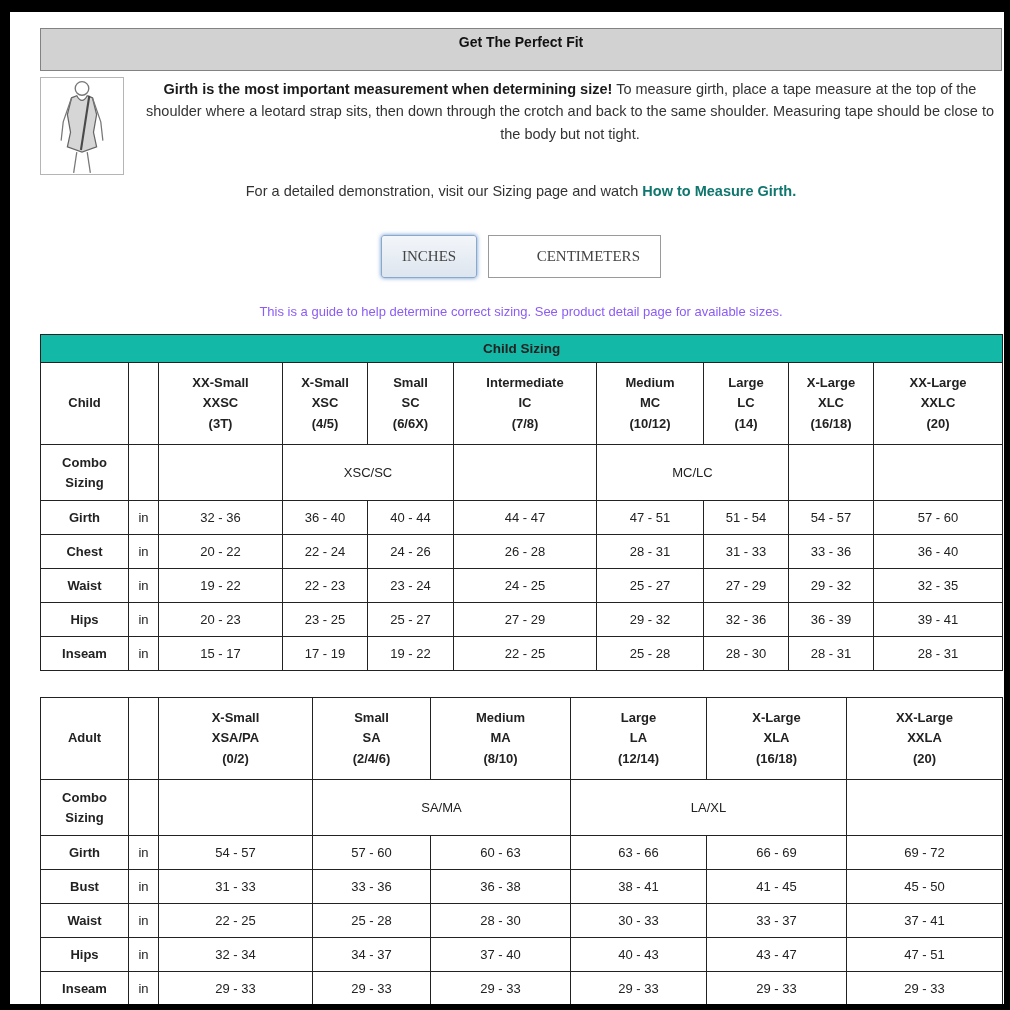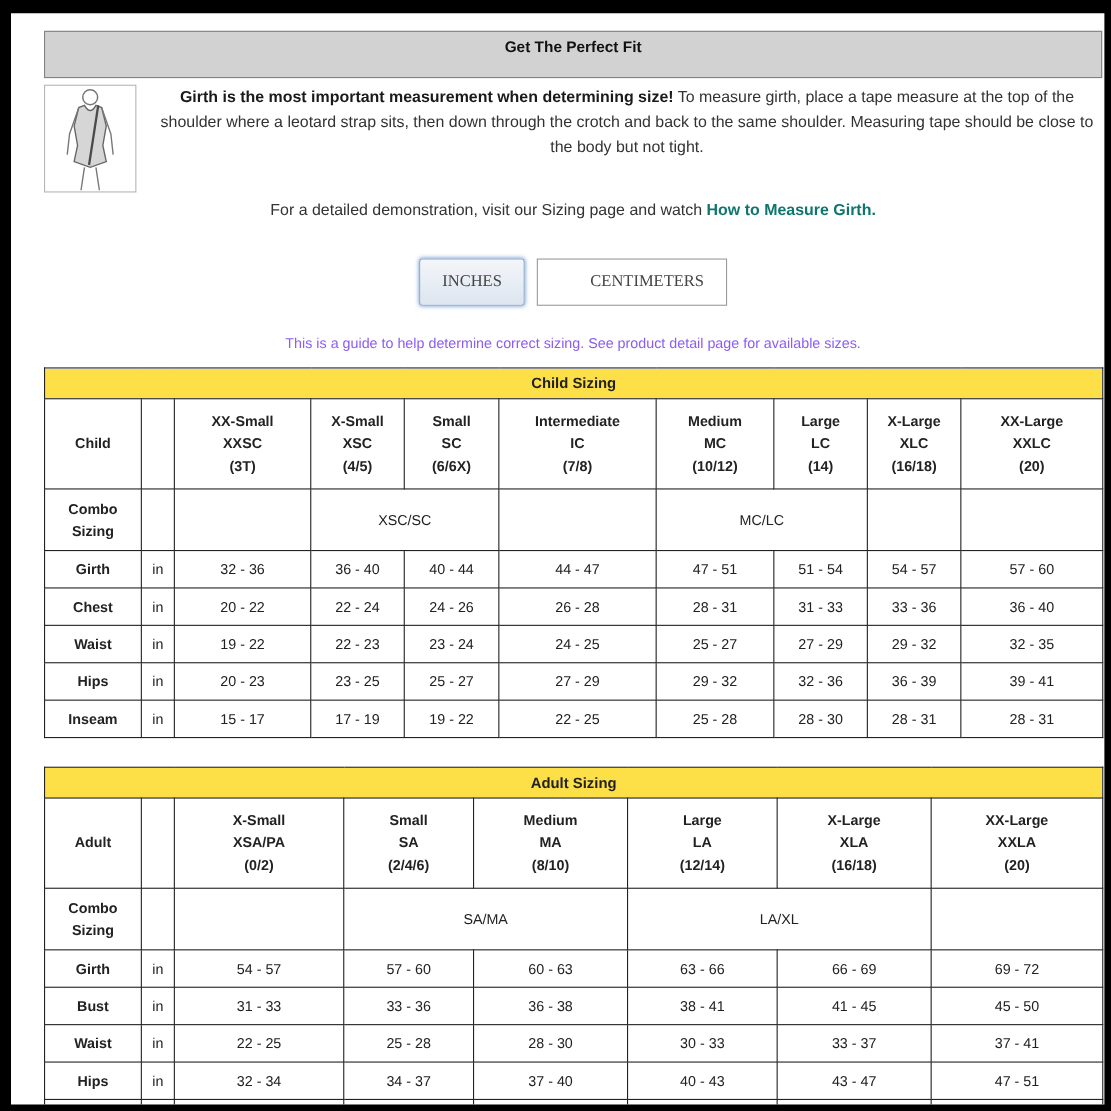--- a/index.html
+++ b/index.html
@@ -89,21 +89,21 @@
   table.size + table.size { margin-top: 26px; }
   table.size td, table.size th {
     border: 1px solid #222;
     text-align: center;
     vertical-align: middle;
     padding: 2px;
     color: #222;
     overflow: hidden;
   }
   td.t-title {
-    background: #fde047;
+    background: #14b8a6;
     font-weight: bold;
     font-size: 13.5px;
     height: 28px;
     color: #111;
     margin-top: 28px;
   }
   tr.head-row th { height: 82px; font-weight: bold; line-height: 1.55; }
   tr.combo-row th, tr.combo-row td { height: 56px; }
   tr.combo-row th.lbl { line-height: 1.5; }
   th.lbl { font-weight: bold; }
@@ -289,23 +289,20 @@
           <col style="width:88px">
           <col style="width:30px">
           <col style="width:154px">
           <col style="width:118px">
           <col style="width:140px">
           <col style="width:136px">
           <col style="width:140px">
           <col style="width:156px">
         </colgroup>
         <tbody>
-          <tr>
-            <td class="t-title" colspan="8">Adult Sizing</td>
-          </tr>
           <tr class="head-row">
             <th class="lbl">Adult</th>
             <th class="unit-col"></th>
             <th>
               <div>X-Small</div>
               <div>XSA/PA</div>
               <div>(0/2)</div>
             </th>
             <th>
               <div>Small</div>

